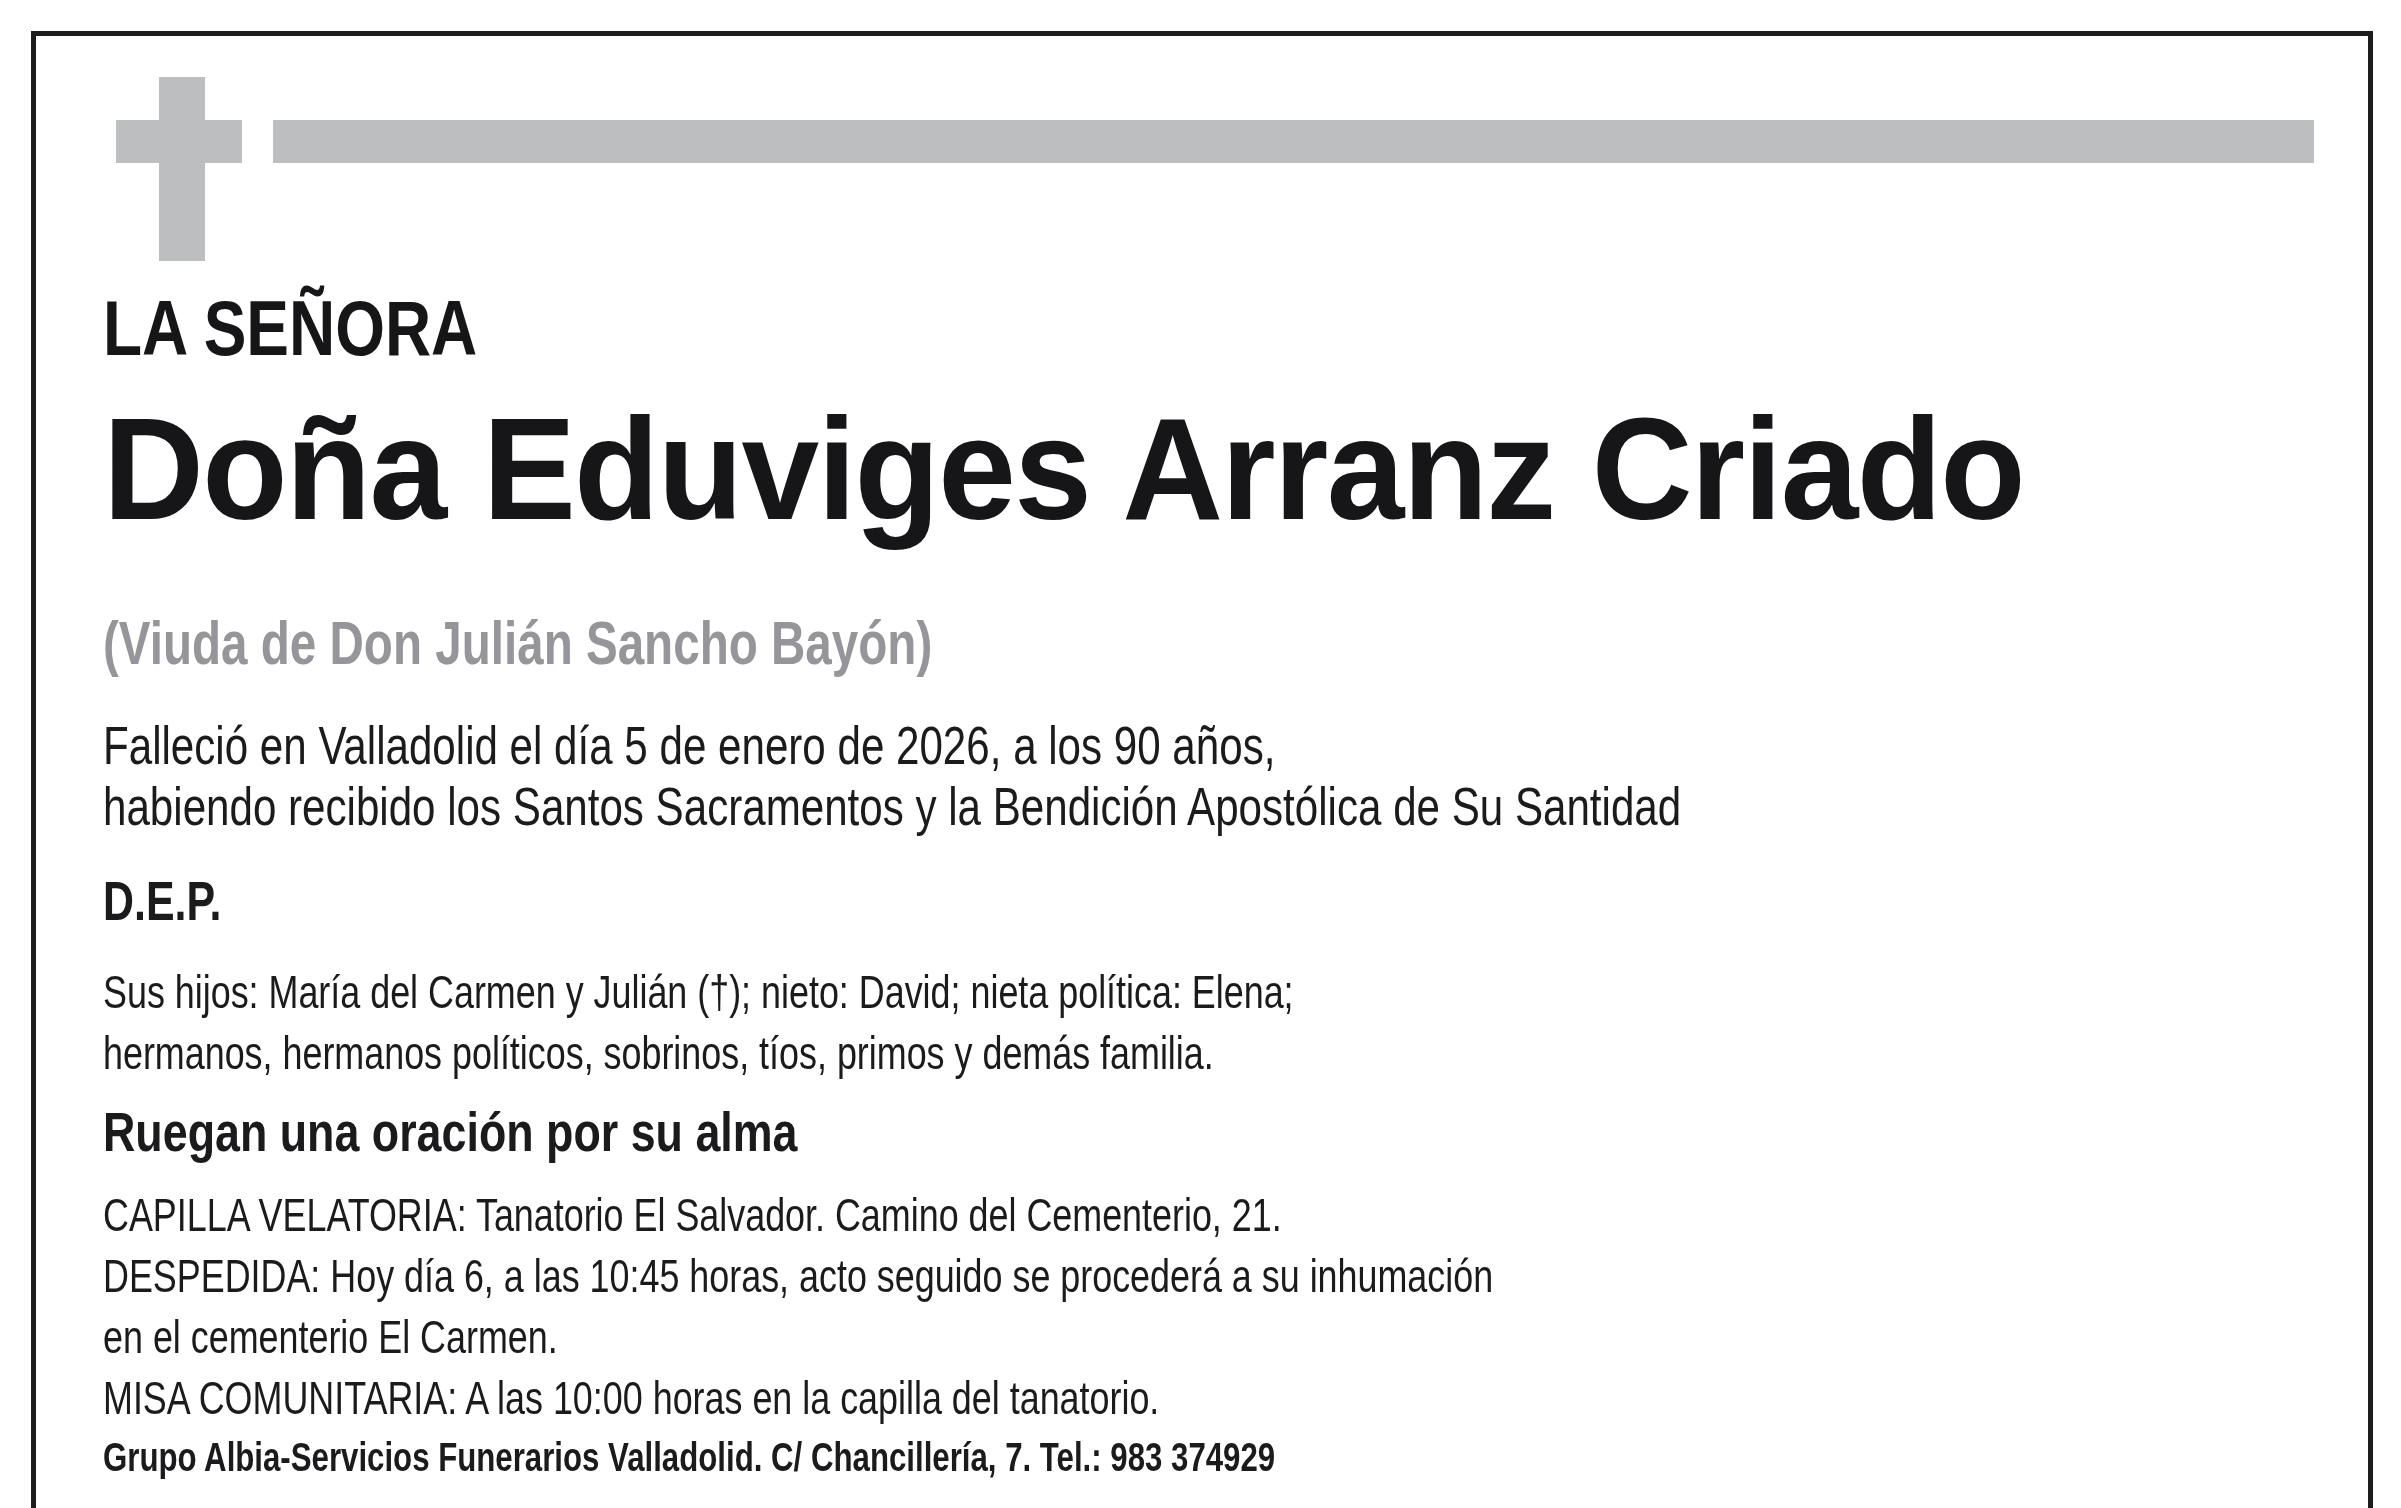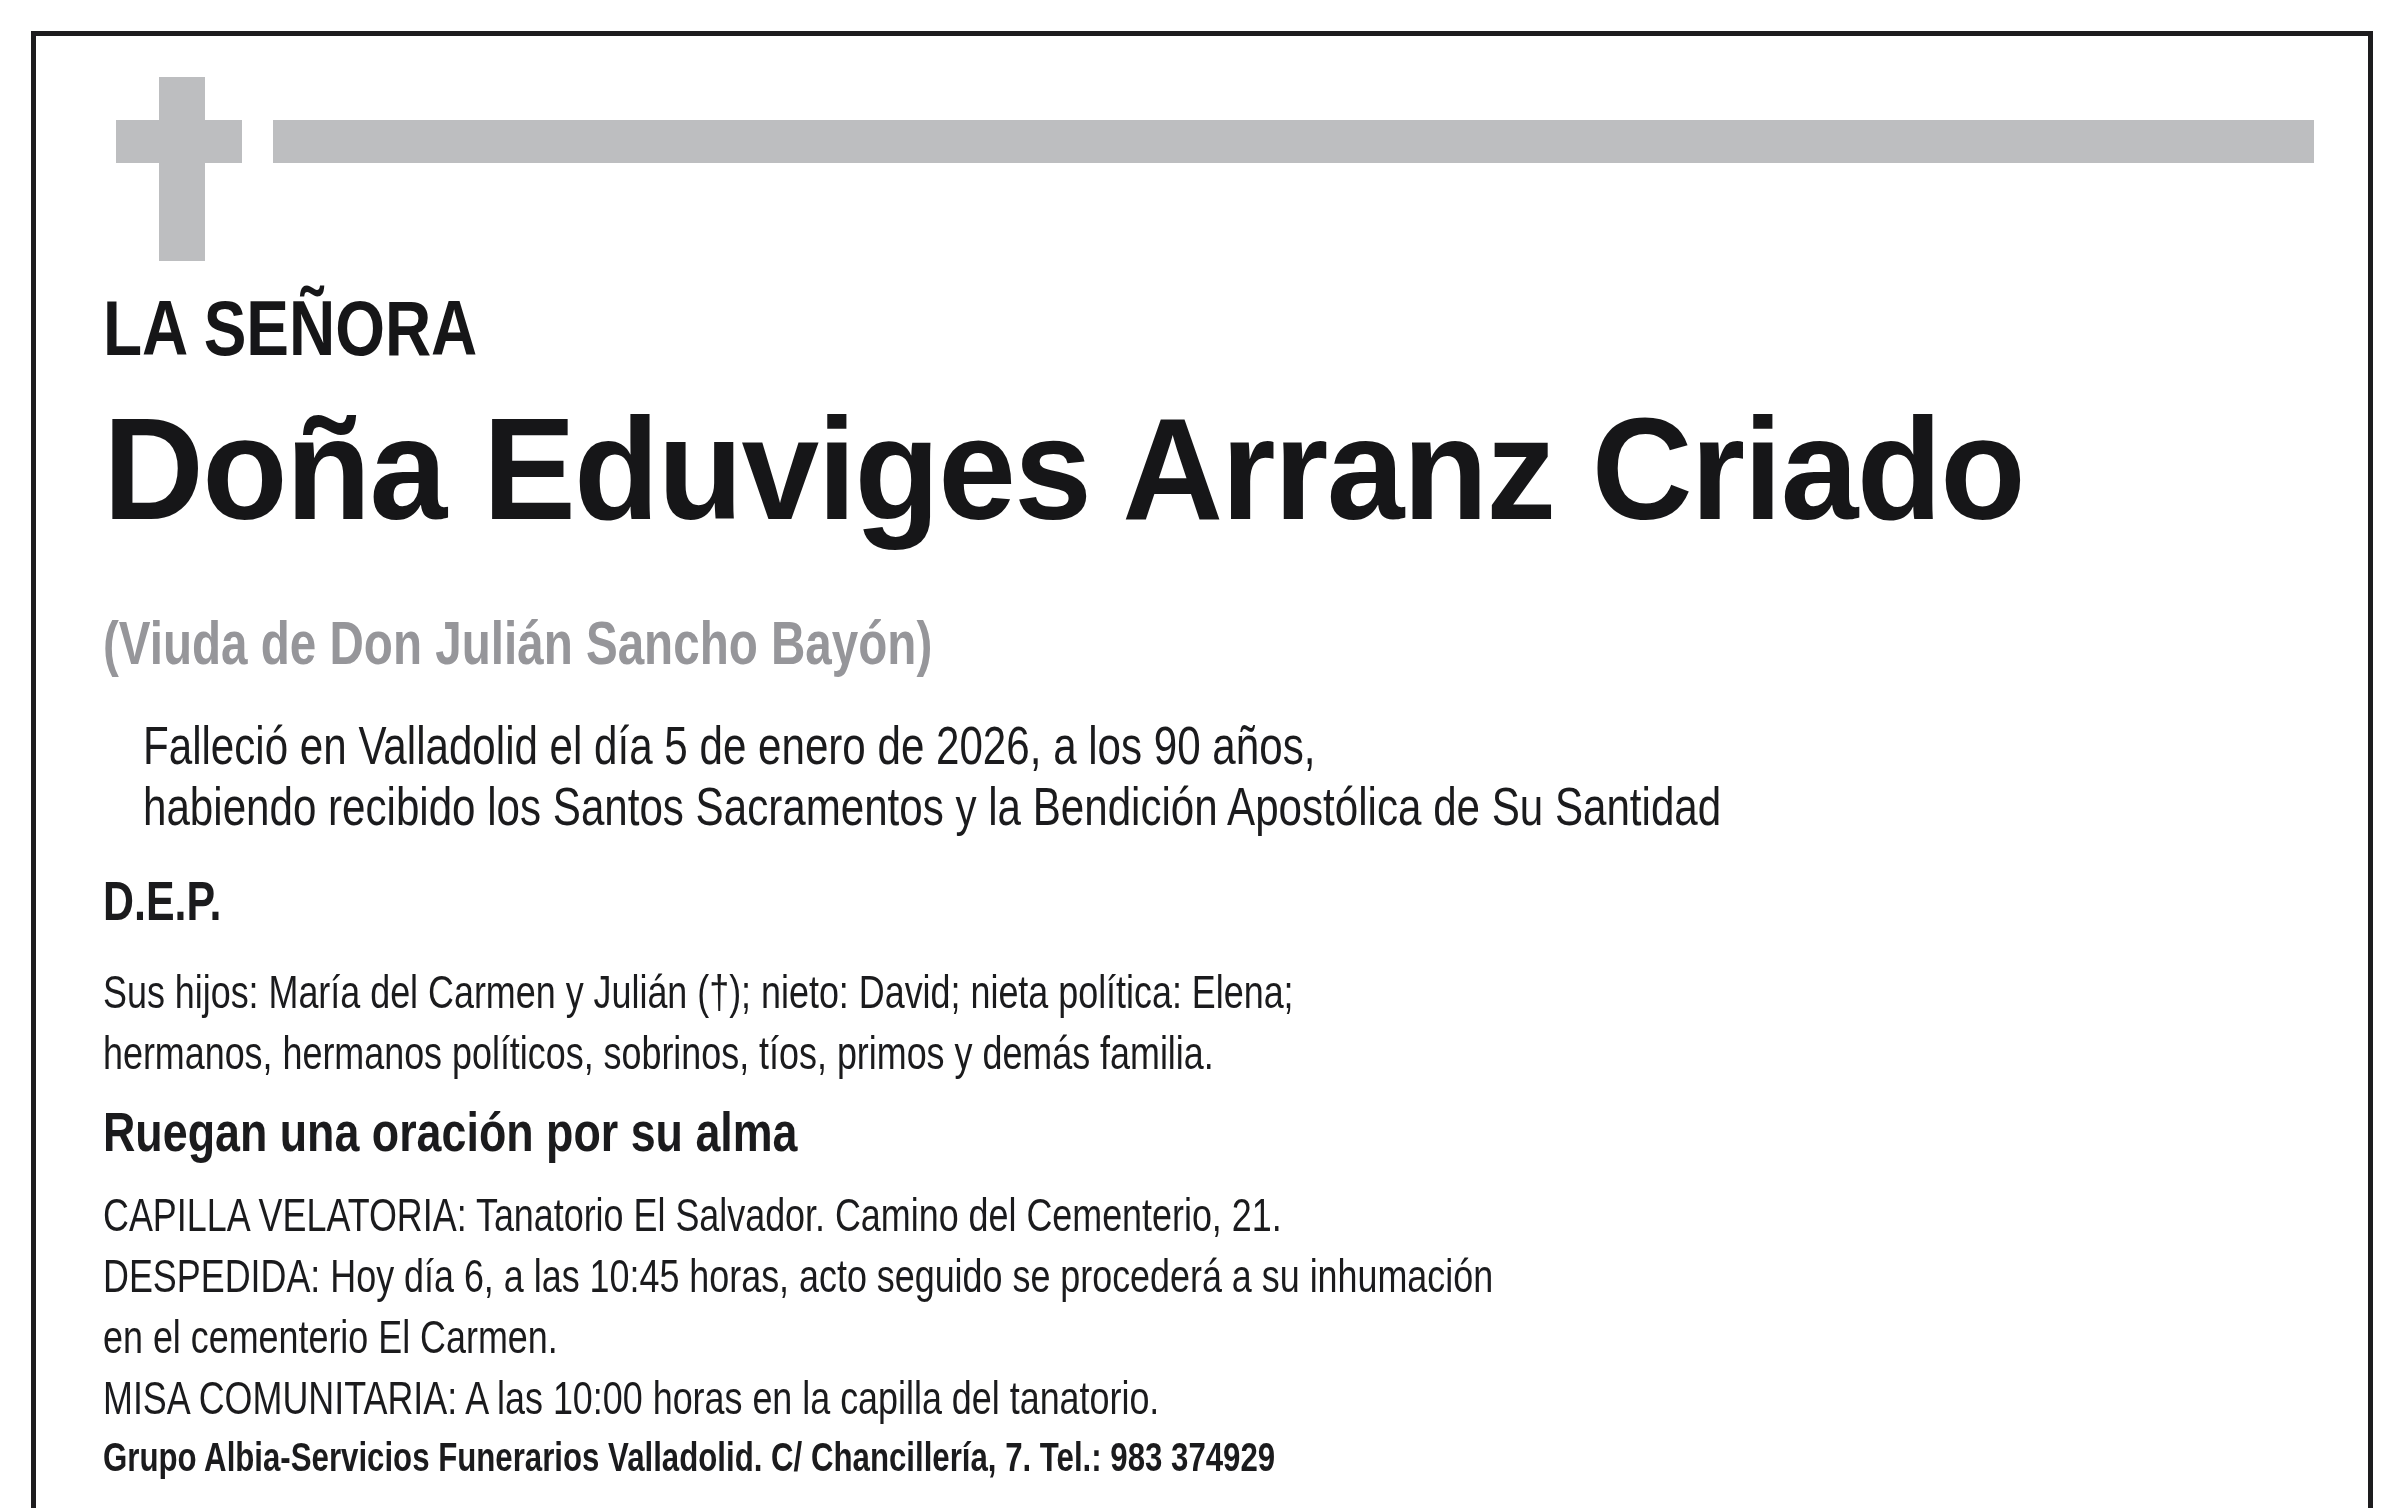--- a/index.html
+++ b/index.html
@@ -58,21 +58,21 @@
     letter-spacing: -0.012em;
     transform: scaleX(0.97);
     color: var(--ink-strong, #161618);
   }
   .subtitle {
     top: 577px;
     font-size: 61px; font-weight: 700; line-height: 1;
     transform: scaleX(0.78);
     color: var(--gray-sub, #96969a);
   }
-  .death-info  { top: 679px; font-size: 54px; line-height: 61px; margin-left: 40px; }
+  .death-info  { top: 679px; font-size: 54px; line-height: 61px; }
   .dep         { top: 838px; font-size: 55px; font-weight: 700; line-height: 1; transform: scaleX(0.78); }
   .family-info { top: 926px; font-size: 46px; line-height: 61px; }
   .prayer      { top: 1068px; font-size: 56px; font-weight: 700; line-height: 1; transform: scaleX(0.80); }
   .schedule    { top: 1149px; font-size: 46px; line-height: 61px; }
   .funeral-home{ top: 1401px; font-size: 40px;  font-weight: 700; line-height: 1; transform: scaleX(0.78); }
 </style>
 </head>
 <body>
 
 <div class="page">

